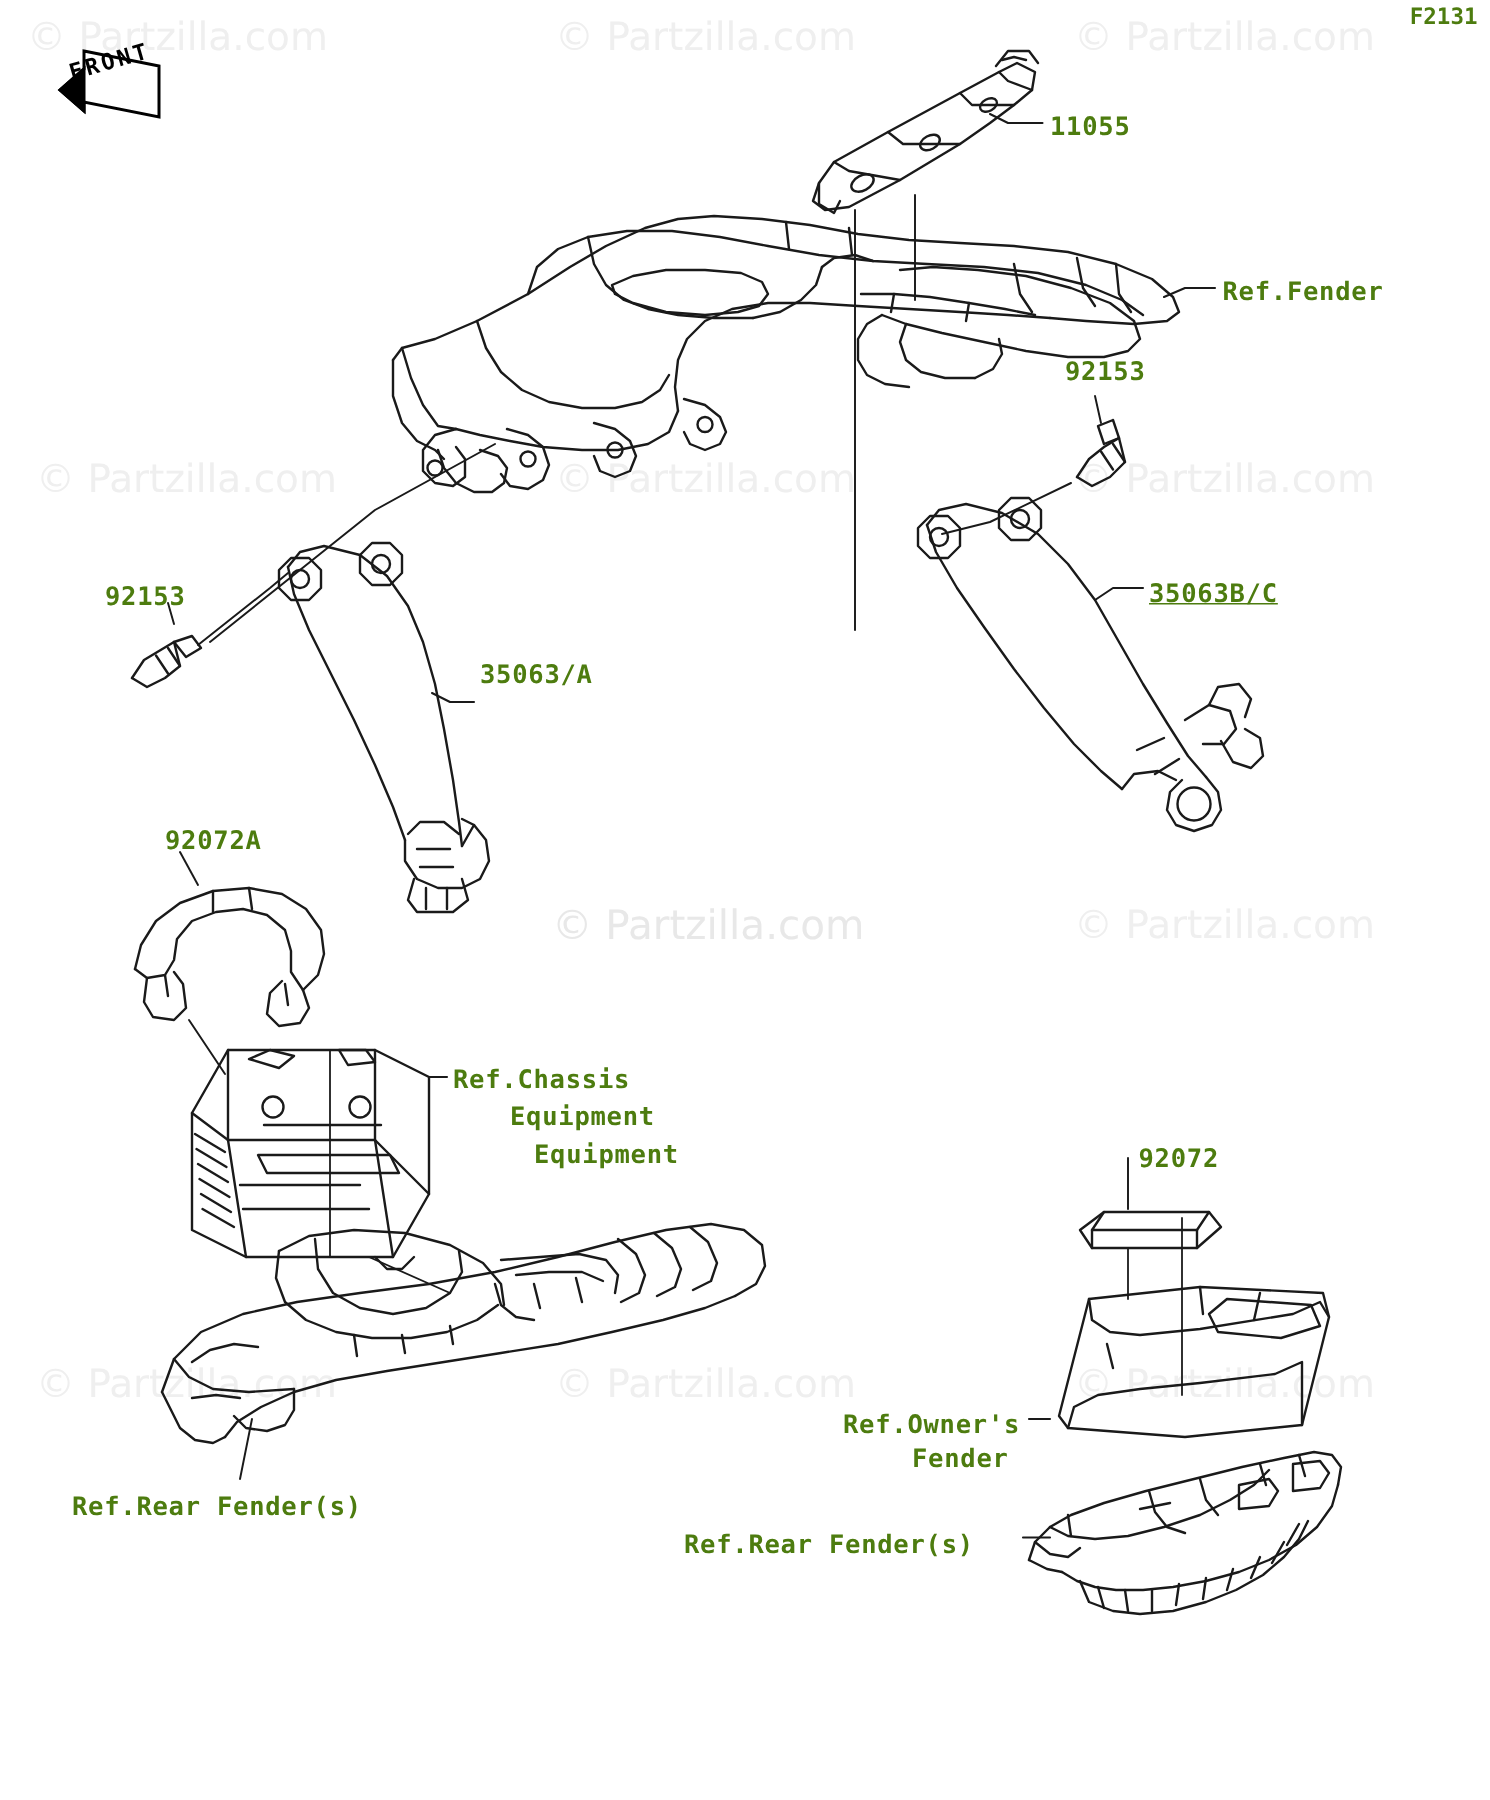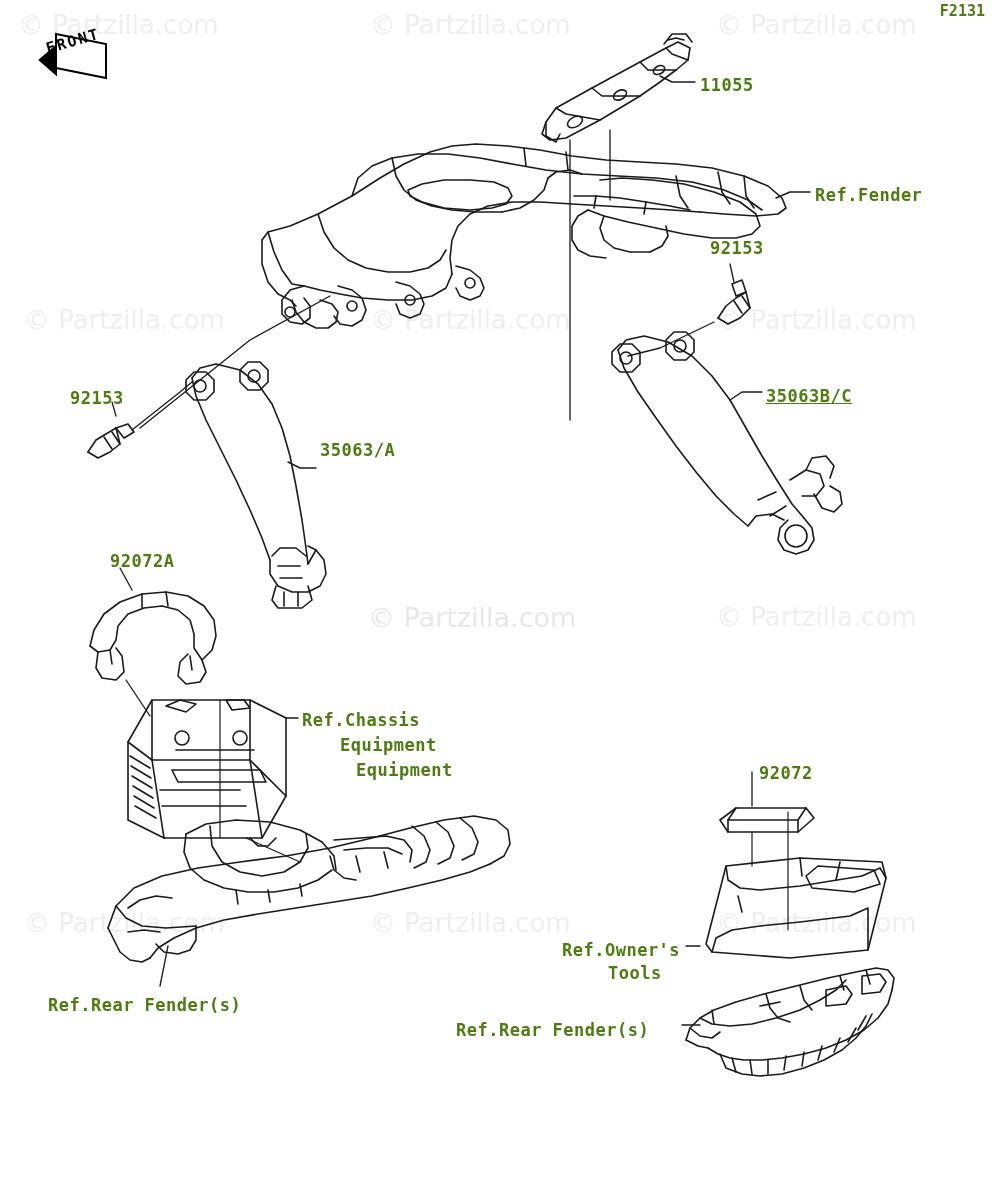--- a/index.html
+++ b/index.html
@@ -351,17 +351,17 @@
   <div class="lbl lbl-bold" style="left:710px; top:238px;">92153</div>
   <div class="lbl lbl-bold" style="left:766px; top:386px;text-decoration:underline;">35063B/C</div>
   <div class="lbl lbl-bold" style="left:70px;  top:388px;">92153</div>
   <div class="lbl lbl-bold" style="left:320px; top:440px;">35063/A</div>
   <div class="lbl lbl-bold" style="left:110px; top:551px;">92072A</div>
   <div class="lbl lbl-bold" style="left:302px; top:710px;">Ref.Chassis</div>
   <div class="lbl lbl-bold" style="left:340px; top:735px;">Equipment</div>
   <div class="lbl lbl-bold" style="left:340px; top:760px;margin-left:16px;">Equipment</div>
   <div class="lbl lbl-bold" style="left:732px; top:763px;margin-left:27px;">92072</div>
   <div class="lbl lbl-bold" style="left:562px; top:940px;">Ref.Owner's</div>
-  <div class="lbl lbl-bold" style="left:608px; top:963px;">Tools</div>
+  <div class="lbl lbl-bold" style="left:608px; top:963px;">Fender</div>
   <div class="lbl lbl-bold" style="left:48px;  top:995px;">Ref.Rear Fender(s)</div>
   <div class="lbl lbl-bold" style="left:456px; top:1020px;">Ref.Rear Fender(s)</div>
 
 </div>
 
 </body></html>

